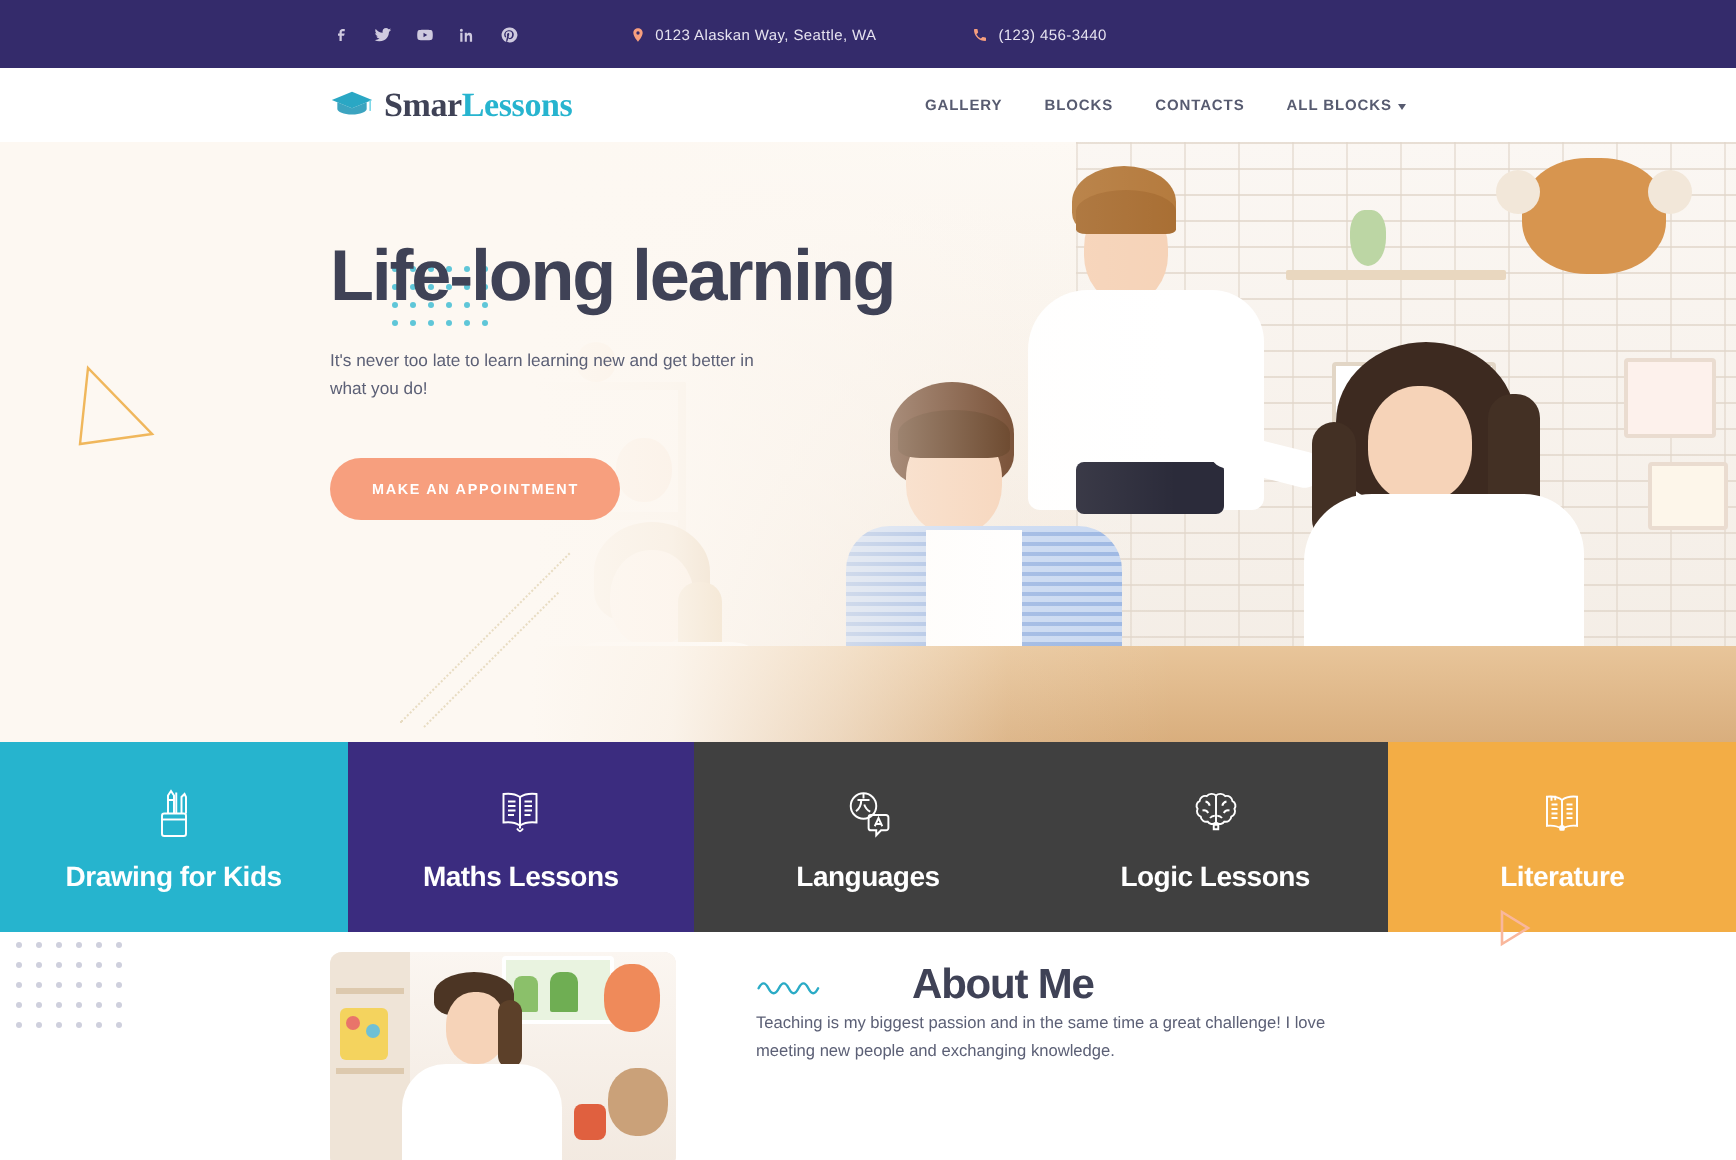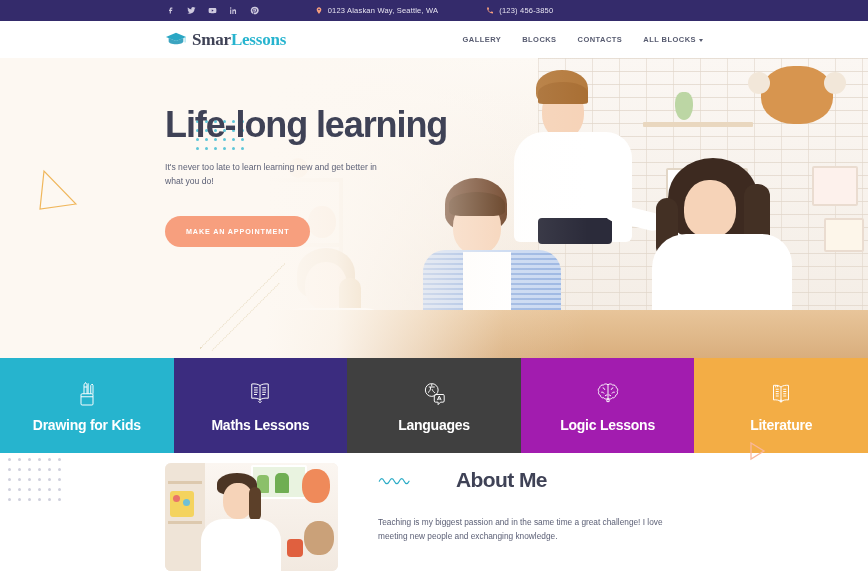--- a/index.html
+++ b/index.html
@@ -6,21 +6,21 @@
   html, body { width:868px; height:580px; overflow:hidden; }
   body {
     font-family:"Liberation Sans", sans-serif;
     background:#ffffff;
     color:#3f4256;
     -webkit-font-smoothing:antialiased;
   }
 
   
   .topbar{
-    height:21px; background:#342b6b; display:flex; align-items:center;
+    height:34px; background:#342b6b; display:flex; align-items:center;
     position:relative;
   }
   .social{ display:flex; align-items:center; gap:11px; margin-left:165px; }
   .social a{
     color:#d8d4e8; font-size:8px; line-height:1; text-decoration:none;
     display:inline-flex; align-items:center; justify-content:center;
     width:10px; height:10px;
   }
   .social svg{ width:9px; height:9px; fill:#cfcadf; display:block; }
   .contactinfo{
@@ -141,21 +141,21 @@
   }
   .photo-room{
     position:absolute; inset:0;
     background:linear-gradient(180deg,#fbf6f1 0%,#f2e9e0 100%);
   }
   .about-right{ padding-top:15px; flex:1; }
   .about-head{ display:flex; align-items:center; gap:12px; }
   .wave svg{ width:34px; height:11px; display:block; }
   .about-title{ font-size:21px; font-weight:700; color:#3f4256; letter-spacing:-.6px;margin-left:32px; }
   .about-text{
-    margin-top:24px; font-size:8.3px; line-height:1.65; color:#5c6076; max-width:300px;
+    font-size:8.3px; line-height:1.65; color:#5c6076; max-width:300px;
   }
   .tri-coral{ position:absolute; right:100px; top:-13px; width:22px; height:22px; }
 </style>
 </head>
 <body>
 
 <div class="topbar">
   <div class="social">
     <a href="#" title="Facebook">
       <svg viewBox="0 0 24 24">
@@ -192,21 +192,21 @@
           </svg>
       </span>
       <span>0123 Alaskan Way, Seattle, WA</span>
     </div>
     <div class="cinfo">
       <span>
         <svg viewBox="0 0 24 24">
             <path d="M6.6 10.8a15 15 0 0 0 6.6 6.6l2.2-2.2c.3-.3.7-.4 1-.2 1.2.4 2.4.6 3.6.6.6 0 1 .4 1 1V20c0 .6-.4 1-1 1A17 17 0 0 1 3 4c0-.6.4-1 1-1h3.5c.6 0 1 .4 1 1 0 1.3.2 2.5.6 3.6.1.4 0 .8-.2 1z"></path>
           </svg>
       </span>
-      <span>(123) 456-3850</span>
+      <span>(123) 456-3440</span>
     </div>
   </div>
 </div>
 
 <div class="header">
   <a href="#" class="logo">
     <span class="logo-mark">
       <svg viewBox="0 0 48 36">
         <path d="M24 4 2 13l22 9 22-9z" fill="#2aa7c4"></path>
         <path d="M24 22 8 15.5V23c0 3 7 6 16 6s16-3 16-6v-7.5z" fill="#1a94b5" opacity=".85"></path>
@@ -381,21 +381,21 @@
       <svg viewBox="0 0 40 40" fill="none" stroke="#fff" stroke-width="1.3">
         <circle cx="17" cy="16" r="8.5"></circle>
         <path d="M17 8v3M13 12h8M15.5 12c0 4-1.5 6-3.5 7.5M17.5 15c.8 2.5 2.3 4 4 4.8"></path>
         <path d="M22 22h10a1.6 1.6 0 0 1 1.6 1.6v7A1.6 1.6 0 0 1 32 32.2h-3.3L25.5 35.5v-3.3H22a1.6 1.6 0 0 1-1.6-1.6v-7A1.6 1.6 0 0 1 22 22z"></path>
         <path d="M24.5 29.5 27 24l2.5 5.5M25.3 28h3.4"></path>
       </svg>
     </span>
     <span class="tile-label">Languages</span>
   </div>
 
-  <div class="tile" style="background:#a21caf;">
+  <div class="tile" style="background:#404040;">
     <span>
       <svg viewBox="0 0 40 40" fill="none" stroke="#fff" stroke-width="1.3">
         <path d="M20 9c-1.8-1.6-4.6-1.4-6.2.4-2.3-.6-4.6 1-4.8 3.4-1.9.9-2.6 3.4-1.3 5.1-1 2 0 4.5 2.1 5.2.2 2.3 2.4 3.9 4.6 3.3 1.1 1.8 3.6 2.2 5.2.8"></path>
         <path d="M20 9c1.8-1.6 4.6-1.4 6.2.4 2.3-.6 4.6 1 4.8 3.4 1.9.9 2.6 3.4 1.3 5.1 1 2 0 4.5-2.1 5.2-.2 2.3-2.4 3.9-4.6 3.3-1.1 1.8-3.6 2.2-5.2.8"></path>
         <path d="M20 9v19"></path>
         <path d="M13 13c1.5.3 2.5 1.3 2.8 2.8M11 19c1.7-.4 3 .2 3.8 1.6M16 24c.8-1 2-1.5 3.2-1.5"></path>
         <path d="M27 13c-1.5.3-2.5 1.3-2.8 2.8M29 19c-1.7-.4-3 .2-3.8 1.6M24 24c-.8-1-2-1.5-3.2-1.5"></path>
         <path d="M18.5 28.5h3v3h-3z"></path>
       </svg>
     </span>

